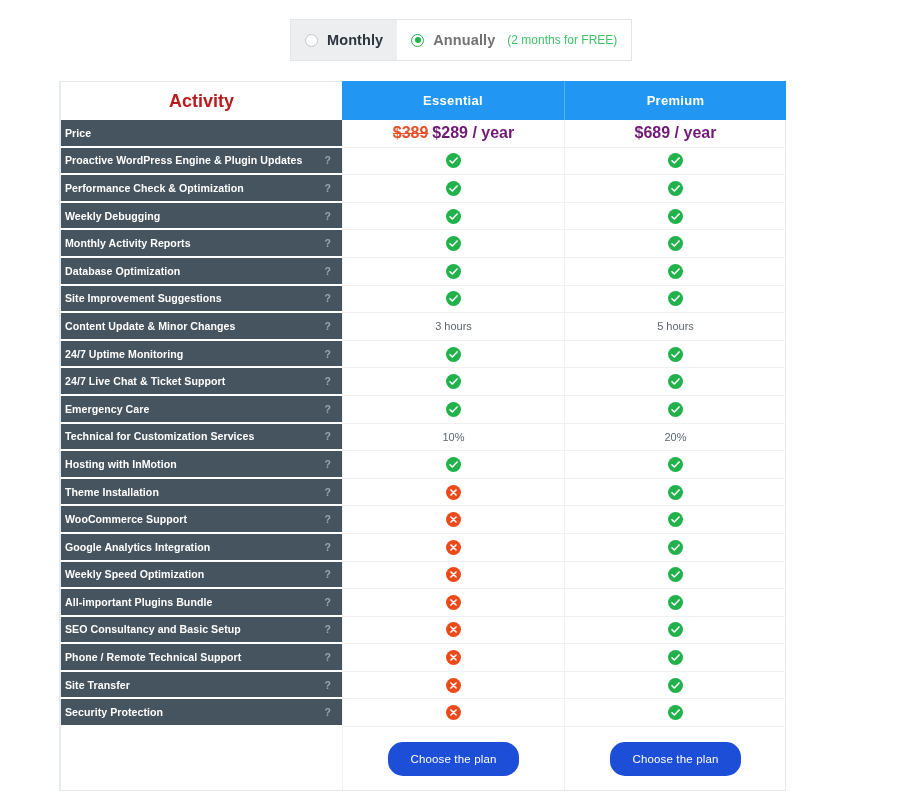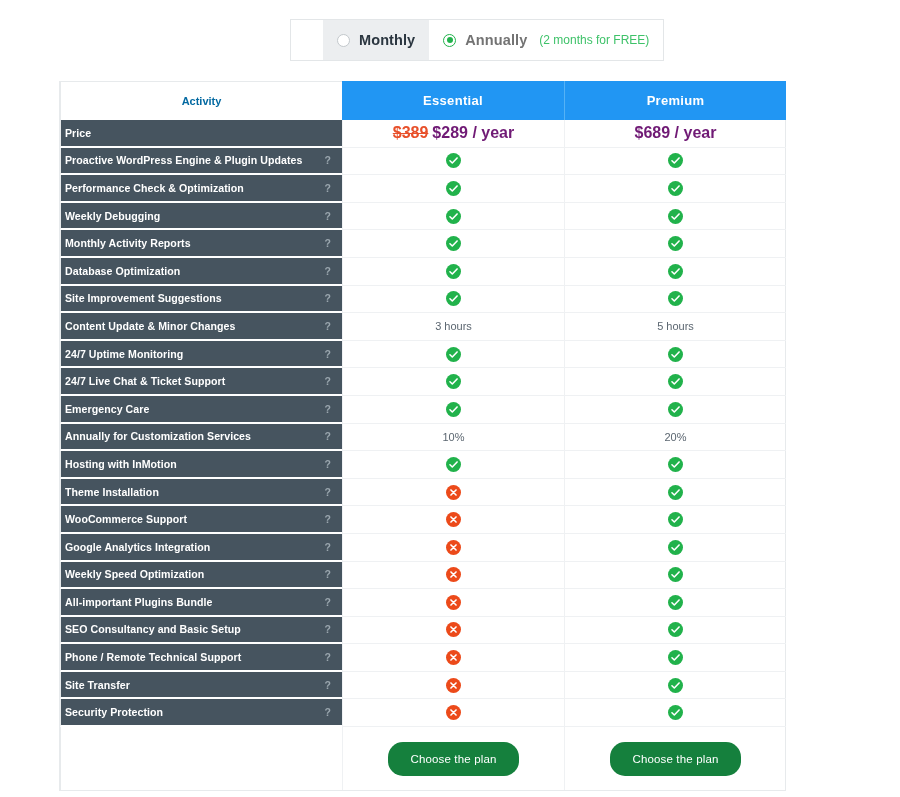--- a/index.html
+++ b/index.html
@@ -20,21 +20,20 @@
   
   .toggle-wrap {
     position: absolute;
     left: 290px;
     top: 19px;
     display: flex;
     align-items: stretch;
     border: 1px solid #e3e6e8;
     background: #ffffff;
     height: 42px;
-    padding-left: 32px;
   }
   .toggle-opt {
     display: flex;
     align-items: center;
     padding: 0 14px;
     cursor: pointer;
     white-space: nowrap;
   }
   .toggle-opt.inactive { background: #eceef0; }
   .toggle-opt.active { background: #ffffff; }
@@ -94,22 +93,22 @@
   .hcell {
     display: flex;
     align-items: center;
     justify-content: center;
     height: 100%;
     font-size: 13px;
     font-weight: 700;
   }
   .hcell.activity {
     background: #ffffff;
-    color: #0369a1;
-    font-size: 11px;
+    color: #b91c1c;
+    font-size: 18px;
     border-top: 1px solid #e7eaec;
     border-left: 1px solid #e7eaec;
   }
   .hcell.plan {
     background: #2196f3;
     color: #ffffff;
     letter-spacing: .3px;
   }
   .hcell.plan + .hcell.plan { border-left: 1px solid #54b2f6; }
 
@@ -170,21 +169,21 @@
   .frow { height: 63px; }
   .fcell {
     display: flex;
     align-items: center;
     justify-content: center;
     height: 100%;
     border-left: 1px solid #eff1f3;
   }
   .fcell.activity { border-left: 1px solid #e7eaec; }
   .cta {
-    background: #15803d;
+    background: #1d4ed8;
     color: #ffffff;
     border: none;
     font-family: "Liberation Sans", sans-serif;
     font-size: 11.5px;
     font-weight: 400;
     padding: 11px 22px;
     border-radius: 15px;
     cursor: pointer;
     letter-spacing: .15px;
   }
@@ -397,21 +396,21 @@
           </div>
           <div class="c-plan val">
             <svg class="ico" viewBox="0 0 20 20">
               <circle cx="10" cy="10" r="10" fill="#21b24b"></circle>
               <path d="M5.3 10.3 L8.4 13.3 L14.8 6.6" fill="none" stroke="#ffffff" stroke-width="2.1" stroke-linecap="round" stroke-linejoin="round"></path>
             </svg>
           </div>
         </div>
         <div class="row brow">
           <div class="c-act feat">
-            <span>Annually for Customization Services</span>
+            <span>Technical for Customization Services</span>
             <span class="qmark">?</span>
           </div>
           <div class="c-plan val first">
             <span>10%</span>
           </div>
           <div class="c-plan val">
             <span>20%</span>
           </div>
         </div>
         <div class="row brow">

